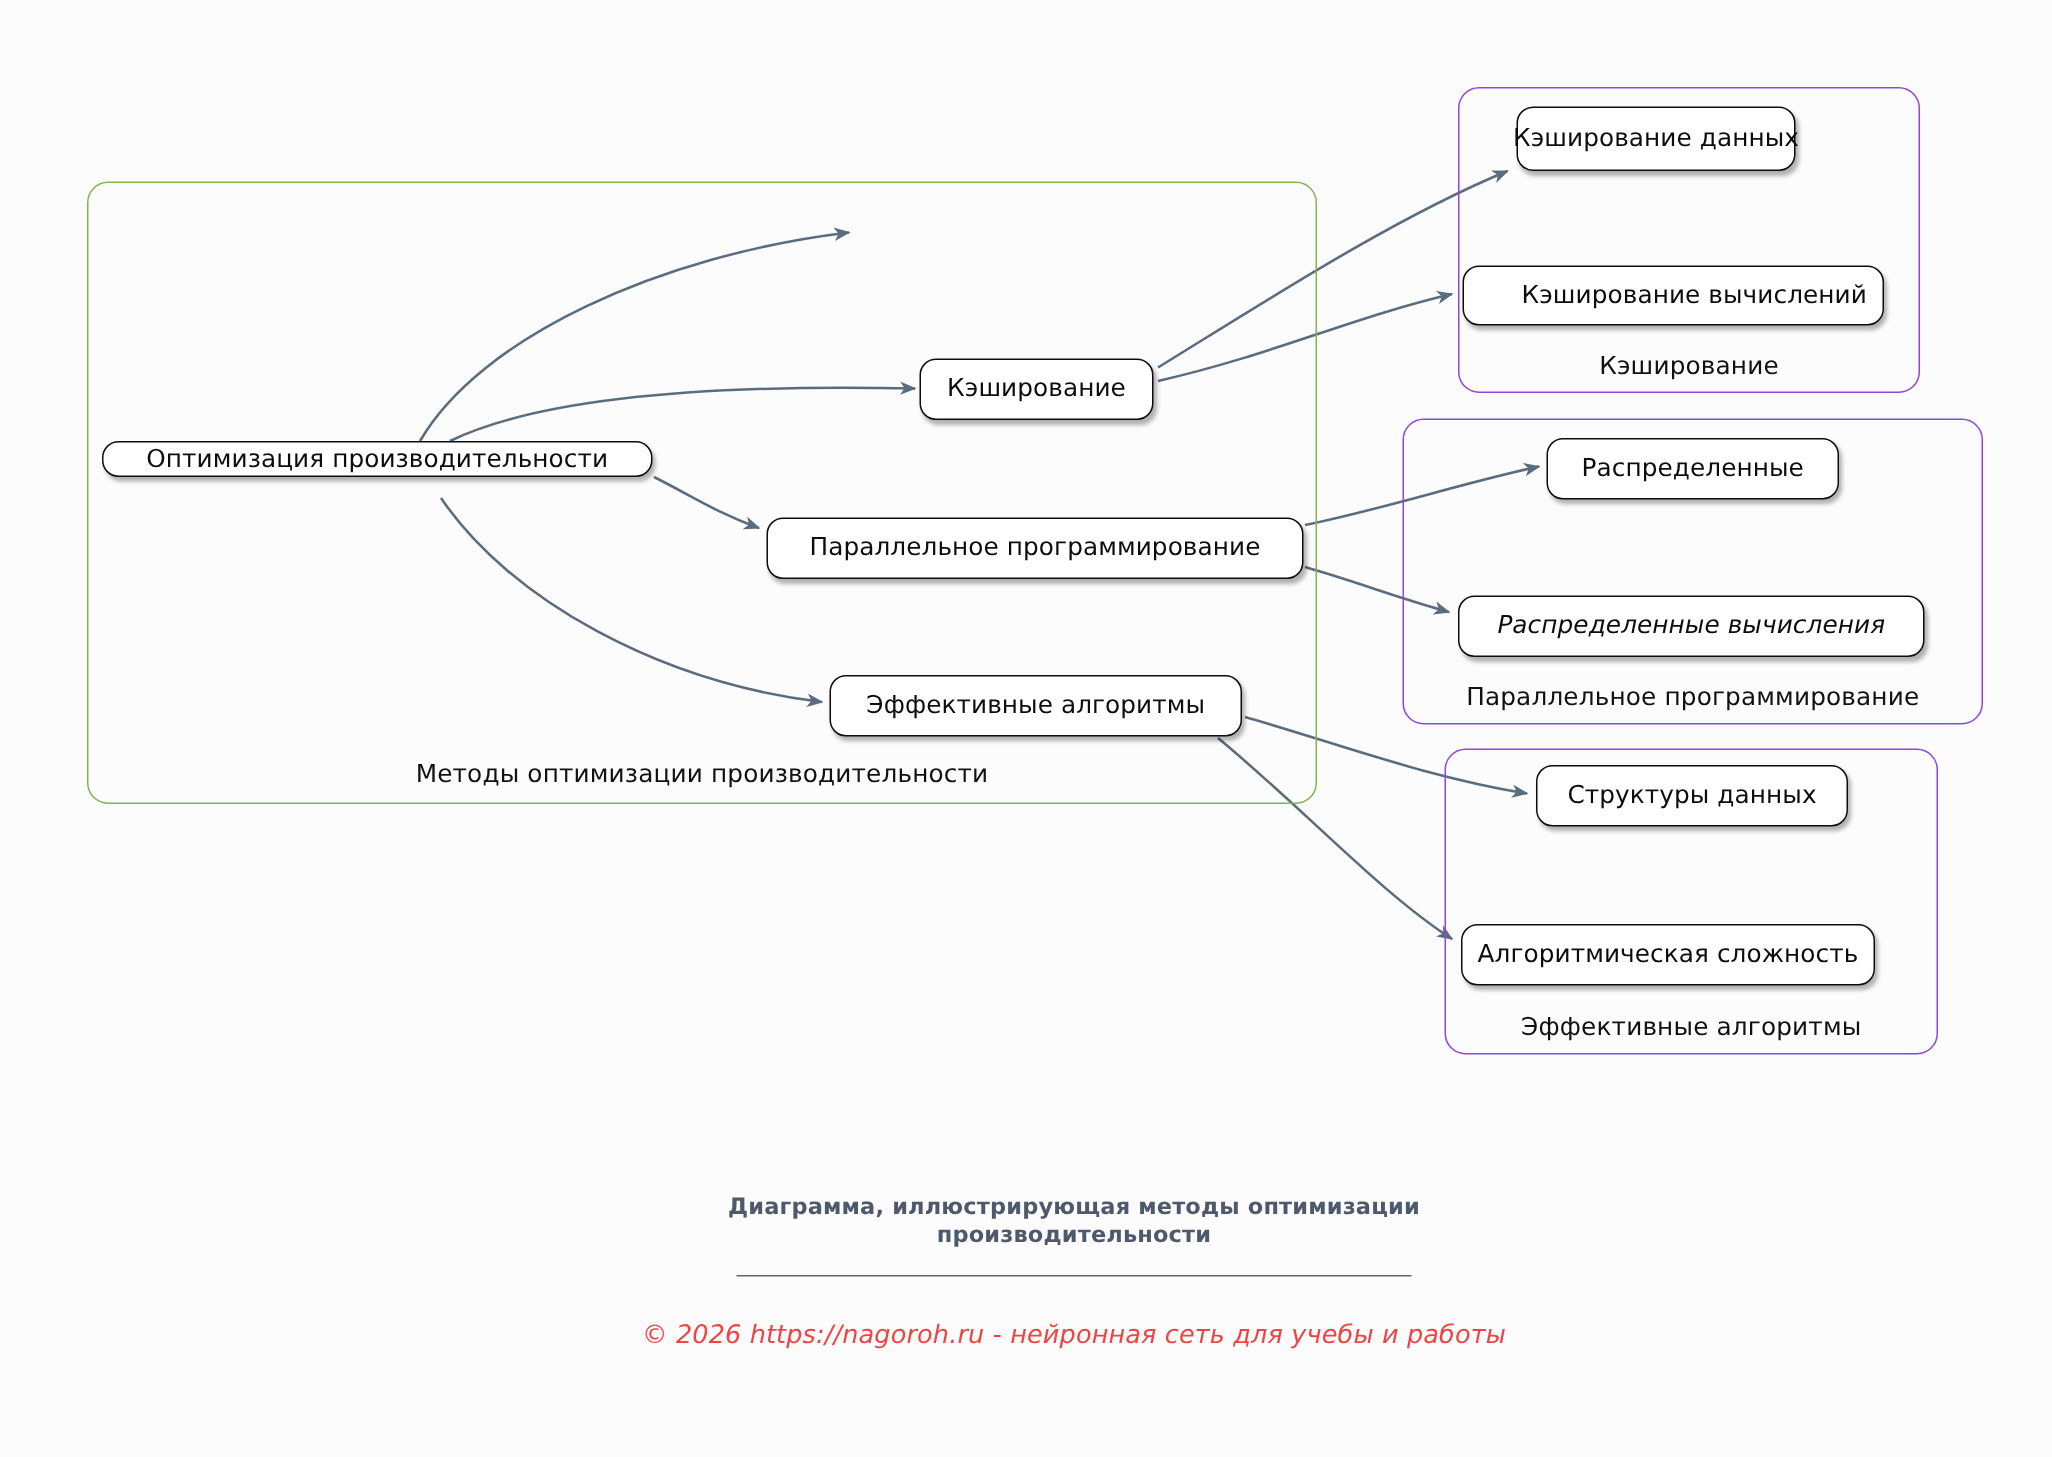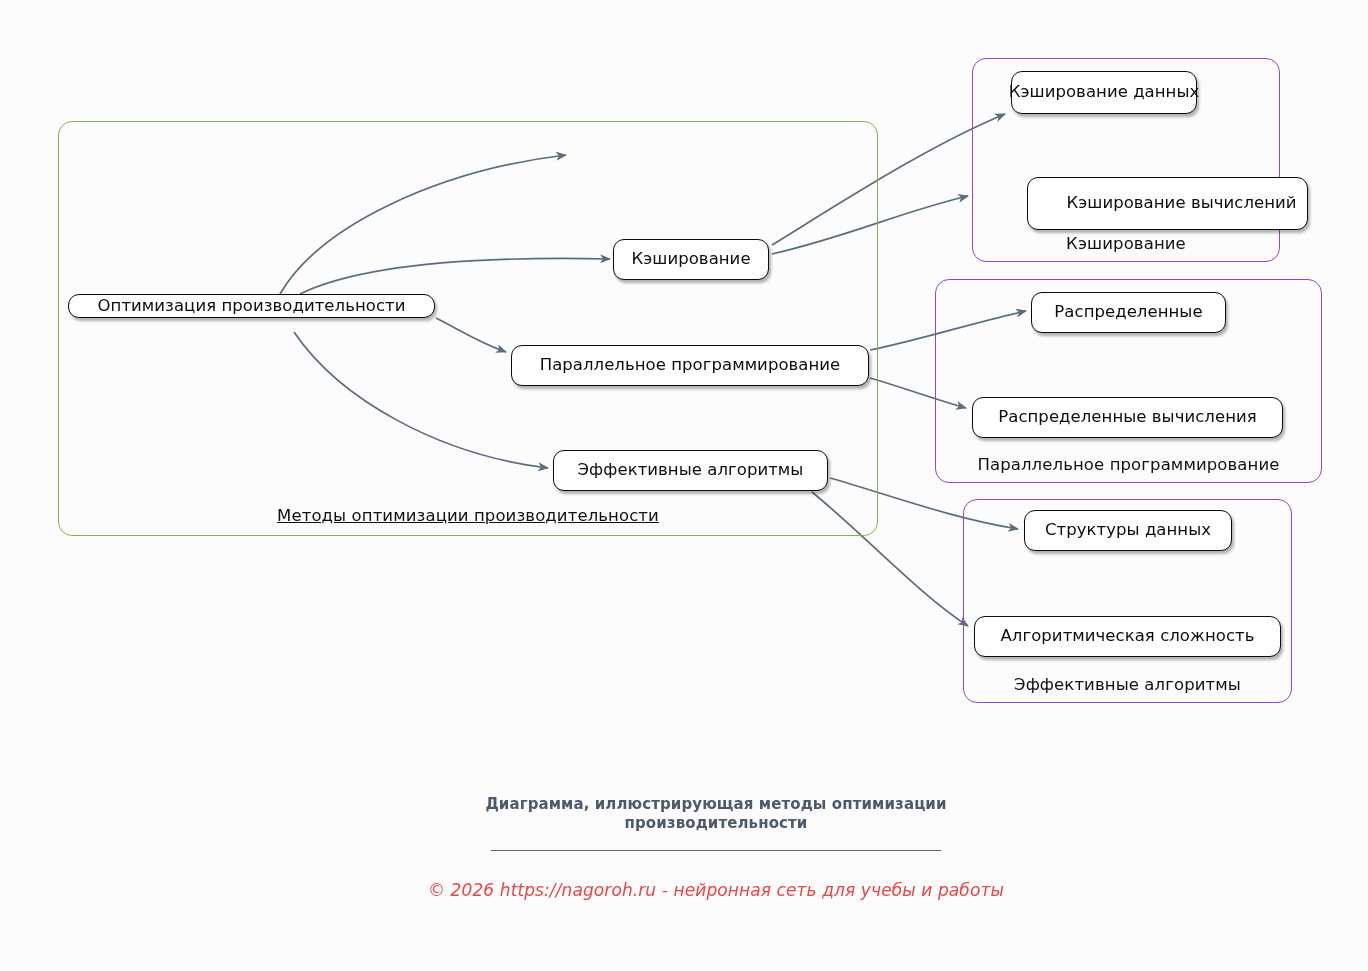--- a/index.html
+++ b/index.html
@@ -144,21 +144,21 @@
 
         <path d="M870,378 C905,388 930,398 966,408"></path>
 
         <path d="M830,478 C890,495 950,518 1018,529"></path>
 
         <path d="M812,492 C870,540 920,595 968,626"></path>
       </g>
     </svg>
 
     <div class="cluster green" style="left:58px; top:121px; width:820px; height:415px;">
-      <div class="cluster-label" style="bottom:10px;text-decoration:underline;">Методы оптимизации производительности</div>
+      <div class="cluster-label" style="bottom:10px;">Методы оптимизации производительности</div>
     </div>
 
     <div class="cluster purple" style="left:972px; top:58px; width:308px; height:204px;">
       <div class="cluster-label" style="bottom:8px;">Кэширование</div>
     </div>
 
     <div class="cluster purple" style="left:935px; top:279px; width:387px; height:204px;">
       <div class="cluster-label" style="bottom:8px;">Параллельное программирование</div>
     </div>
 
@@ -180,37 +180,37 @@
     </div>
 
     <div class="node" style="left:553px; top:450px; width:275px; height:41px;">
       <span>Эффективные алгоритмы</span>
     </div>
 
     <div class="node" style="left:1011px; top:71px; width:186px; height:43px;">
       <span>Кэширование данных</span>
     </div>
 
-    <div class="node" style="left:1027px; top:177px; width:281px; height:53px;padding-left:28px;">
+    <div class="node" style="left:975px; top:177px; width:281px; height:40px;padding-left:28px;">
       <span>Кэширование вычислений</span>
     </div>
 
     <div class="node" style="left:1031px; top:292px; width:195px; height:41px;">
       <span>Распределенные</span>
     </div>
 
-    <div class="node" style="left:972px; top:397px; width:311px; height:41px;">
+    <div class="node" style="left:972px; top:397px; width:311px; height:41px;font-style:italic;">
       <span>Распределенные вычисления</span>
     </div>
 
     <div class="node" style="left:1024px; top:510px; width:208px; height:41px;">
       <span>Структуры данных</span>
     </div>
 
-    <div class="node" style="left:974px; top:616px; width:307px; height:41px;">
+    <div class="node" style="left:974px; top:616px; width:276px; height:41px;">
       <span>Алгоритмическая сложность</span>
     </div>
 
   </div>
 
   <div class="caption-block">
     <div class="caption-title">Диаграмма, иллюстрирующая методы оптимизации производительности</div>
     <div class="caption-divider"></div>
     <div class="footer-line">© 2026 https://nagoroh.ru - нейронная сеть для учебы и работы</div>
   </div>

